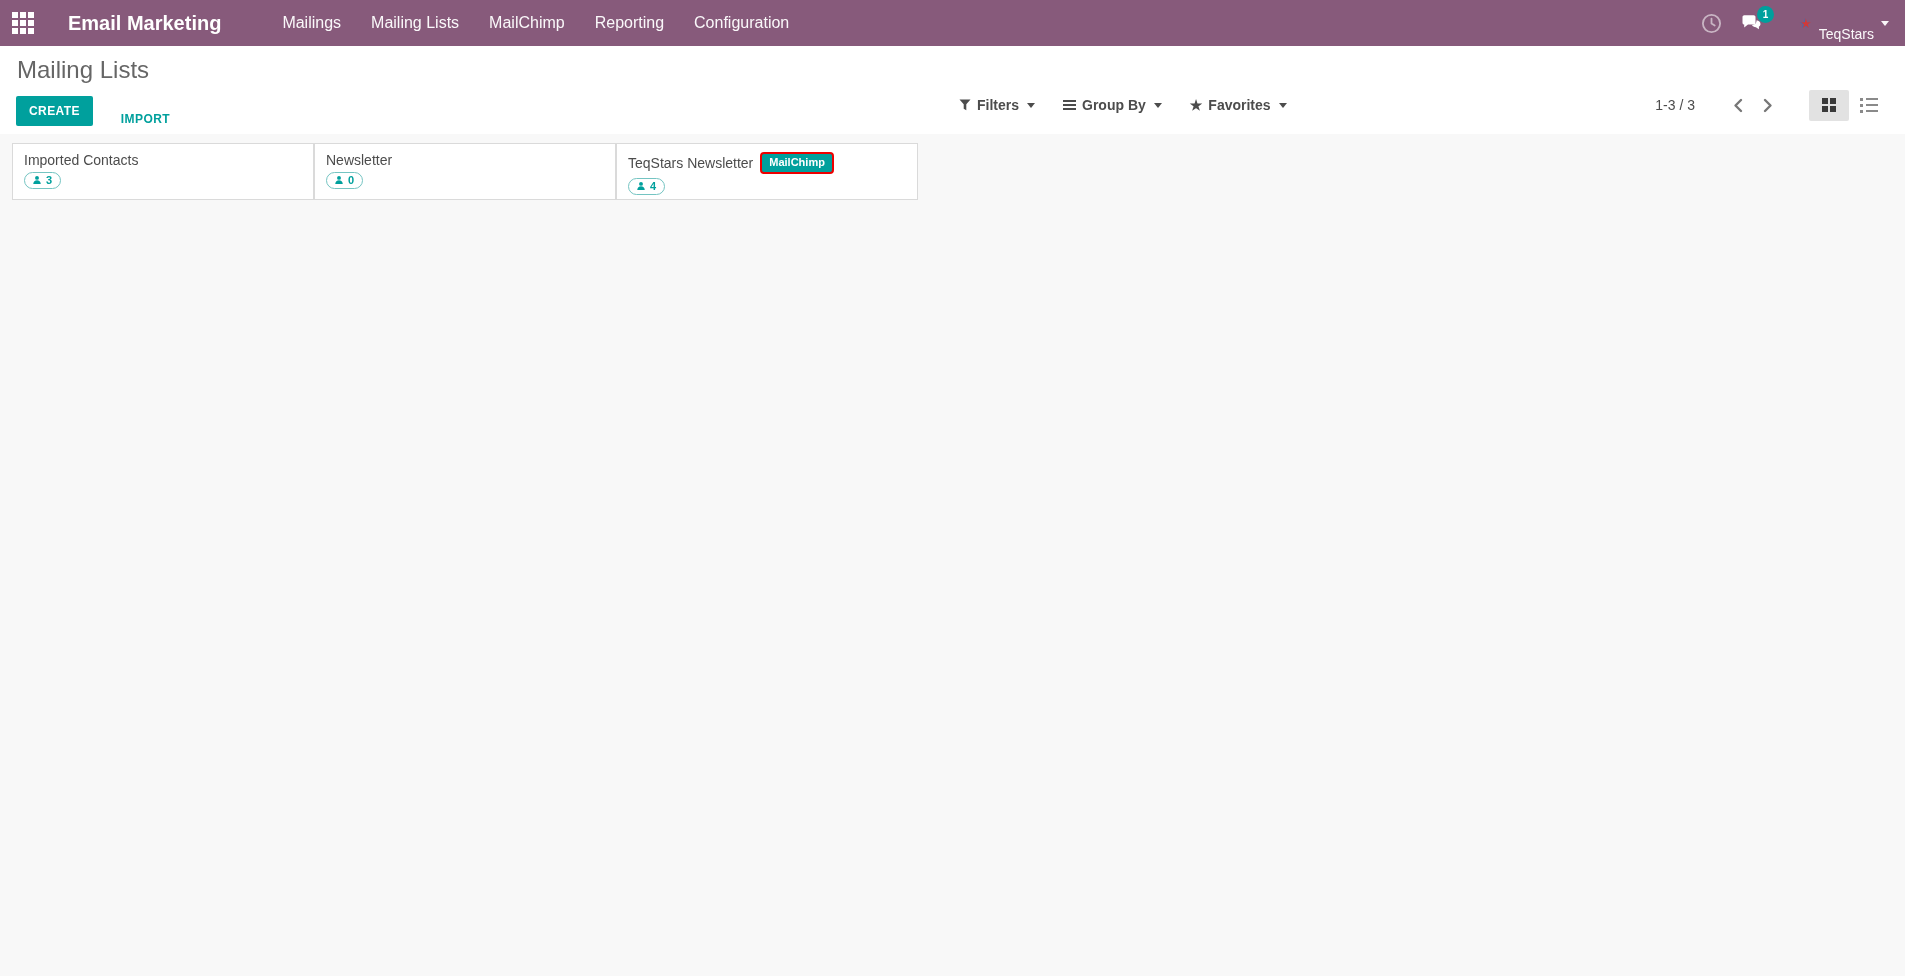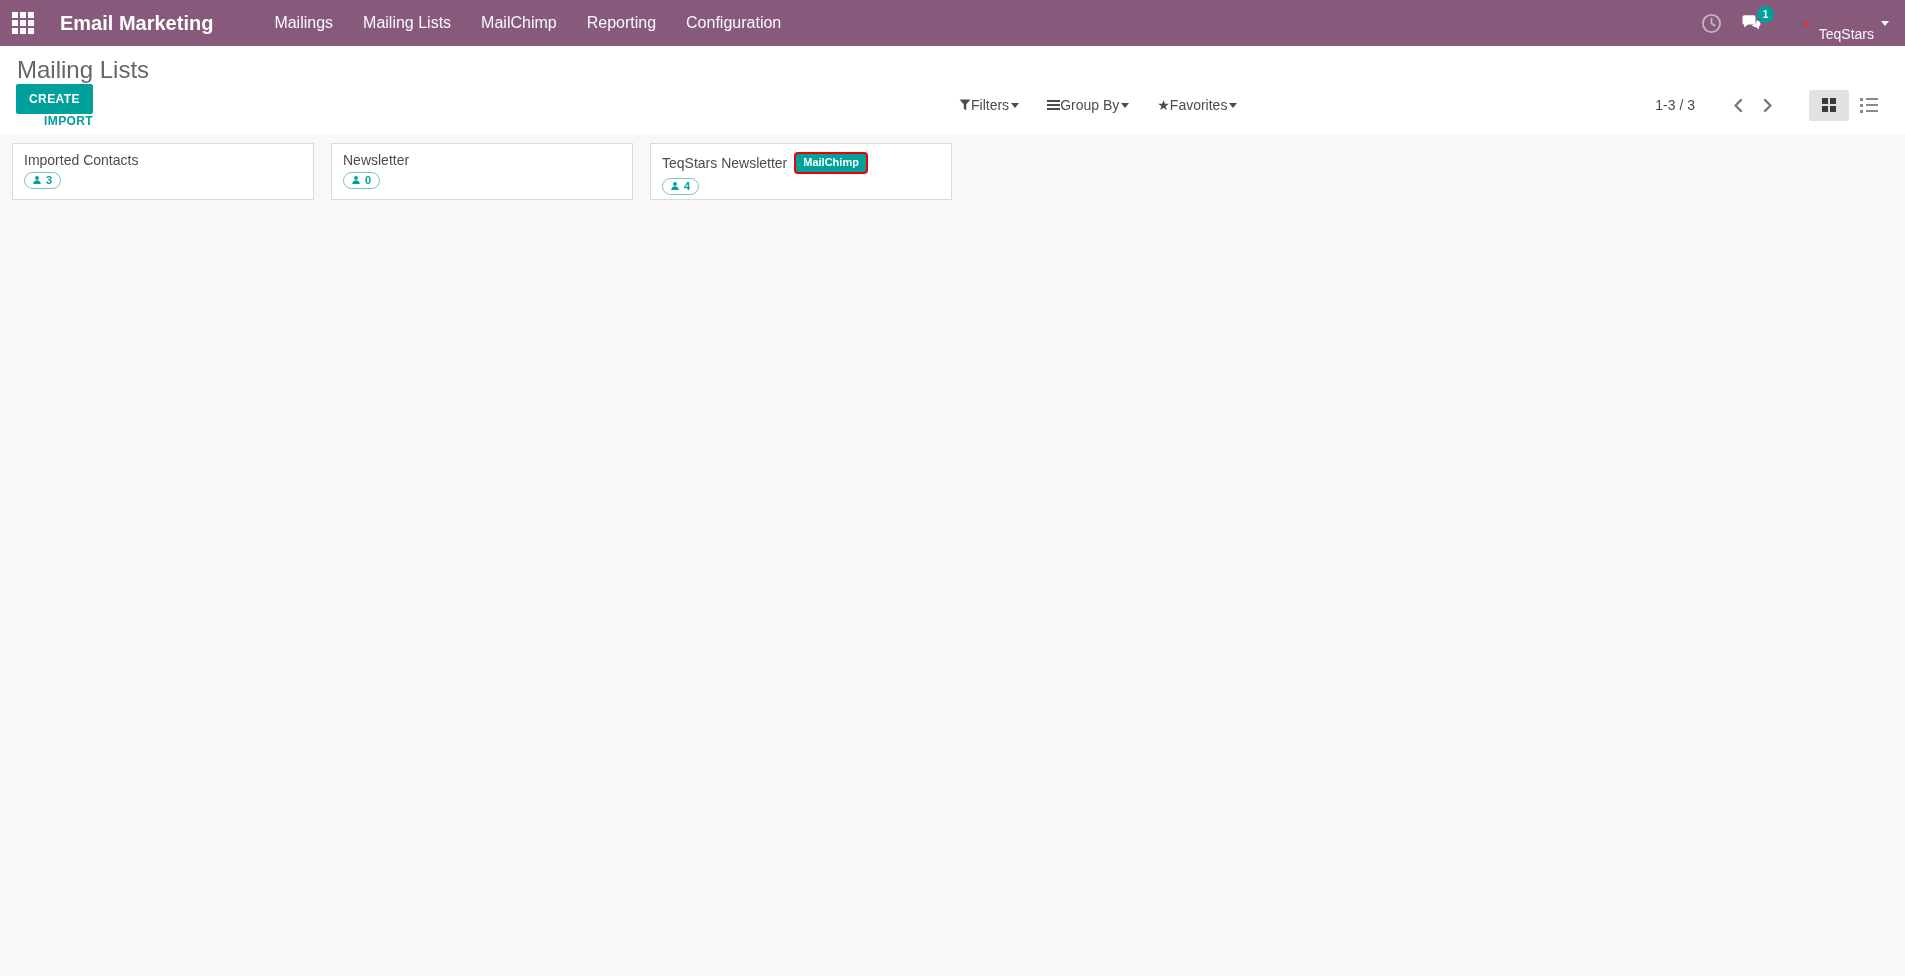--- a/index.html
+++ b/index.html
@@ -4,65 +4,65 @@
 <style>
   * { box-sizing: border-box; margin: 0; padding: 0; }
   html,body { width:1905px; height:976px; overflow:hidden; }
   body { font-family: "Liberation Sans", sans-serif; background:#ffffff; }
 
   
   .navbar { height:46px; background:#875A7B; display:flex; align-items:center; color:#fff; }
   .apps-btn { width:46px; height:46px; display:flex; align-items:center; justify-content:center; cursor:pointer; }
   .apps-grid { display:grid; grid-template-columns:repeat(3,6px); grid-template-rows:repeat(3,6px); gap:2px; }
   .apps-grid i { background:#fff; display:block; }
-  .brand { font-size:20px; font-weight:700; margin-left:14px; white-space:nowrap; }
+  .brand { font-size:20px; font-weight:700; margin-left:22px; white-space:nowrap; }
   .nav-menu { display:flex; margin-left:46px; }
   .nav-item { font-size:16px; color:rgba(255,255,255,.96); padding:0 15px; line-height:46px; cursor:pointer; white-space:nowrap; }
   .systray { margin-left:auto; display:flex; align-items:center; padding-right:16px; }
   .sys-icon { position:relative; width:34px; height:46px; display:flex; align-items:center; justify-content:center; cursor:pointer; margin-right:6px; }
   .msg-badge { position:absolute; top:6px; right:-6px; min-width:17px; height:17px; border-radius:9px; background:#00A09D; color:#fff; font-size:10px; font-weight:700; display:flex; align-items:center; justify-content:center; padding:0 4px; }
   .user-menu { display:flex; align-items:center; margin-left:26px; cursor:pointer; }
   .star-logo { font-size:13px; color:#d03a3a; text-shadow:-1px 0 0 #3b6fb5; margin-right:7px; }
   .user-name { font-size:14px; color:rgba(255,255,255,.96);margin-top:21px; }
   .caret-w { width:0; height:0; border-left:4px solid transparent; border-right:4px solid transparent; border-top:5px solid rgba(255,255,255,.95); margin-left:7px; }
 
   
   .control-panel { background:#fff; height:88px; padding:10px 16px 0 16px; position:relative; }
   .cp-row1 { display:flex; align-items:flex-start; }
   .page-title { font-size:24px; color:#666; font-weight:400; margin-left:1px; }
   .search-wrap { margin-left:auto; width:946px; position:relative; }
   .search-input { width:100%; border:none; outline:none; border-bottom:1px solid #8f8f8f; font-size:14px; padding:5px 26px 7px 3px; color:#333; background:transparent; font-family:"Liberation Sans",sans-serif; }
   .search-input::placeholder { color:#a8a8a8; }
   .text-cursor { position:absolute; left:2px; top:3px; width:1px; height:19px; background:#222; }
   .search-glass { position:absolute; right:2px; top:5px; }
-  .cp-row2 { position:relative; height:42px; display:flex; align-items:flex-start;flex-direction:column; }
+  .cp-row2 { position:relative; height:42px; display:flex; align-items:flex-end; }
   .btn-create { background:#00A09D; color:#fff; border:none; font-size:12px; font-weight:700; letter-spacing:.4px; padding:8px 13px; border-radius:2px; cursor:pointer; font-family:"Liberation Sans",sans-serif; }
   .btn-import { background:none; border:none; color:#00A09D; font-size:12px; font-weight:700; letter-spacing:.4px; margin-left:28px; cursor:pointer; font-family:"Liberation Sans",sans-serif; }
   .filter-group { position:absolute; left:943px; top:0; height:42px; display:flex; align-items:center; gap:28px; }
-  .filter-btn { display:flex; align-items:center; font-size:14px; color:#4c4c4c; cursor:pointer; white-space:nowrap; }
+  .filter-btn { display:flex; align-items:center; gap:6px; font-size:14px; color:#4c4c4c; cursor:pointer; white-space:nowrap;font-weight:bold; }
   .bars-icon { display:inline-flex; flex-direction:column; gap:2px; }
   .bars-icon i { width:13px; height:2px; background:#4c4c4c; display:block; }
   .star-glyph { font-size:14px; color:#4c4c4c; line-height:1; }
   .caret-d { width:0; height:0; border-left:4px solid transparent; border-right:4px solid transparent; border-top:5px solid #4c4c4c; margin-left:2px; }
   .pager-group { position:absolute; right:0; top:0; height:42px; display:flex; align-items:center; }
   .pager-text { font-size:14px; color:#4c4c4c; margin-right:28px; }
   .pg-btn { width:30px; height:30px; display:flex; align-items:center; justify-content:center; cursor:pointer; background:none; border:none; }
   .switcher { display:flex; margin-left:26px; }
   .sw-btn { width:40px; height:31px; display:flex; align-items:center; justify-content:center; cursor:pointer; border-radius:2px; }
   .sw-btn.active { background:#e2e2e2; }
   .kanban-ic { display:grid; grid-template-columns:6px 6px; grid-template-rows:6px 6px; gap:2px; }
   .kanban-ic i { background:#3a3a3a; display:block; }
   .list-ic { display:flex; flex-direction:column; gap:3px; }
   .list-ic span { display:flex; align-items:center; gap:3px; }
   .list-ic b { width:3px; height:3px; background:#8a8a8a; display:block; }
   .list-ic i { width:12px; height:2px; background:#8a8a8a; display:block; }
 
   
   .content { background:#f8f8f8; height:842px; padding:9px 12px; }
-  .card-row { display:flex; gap:17px; align-items:flex-start; }
+  .card-row { display:flex; align-items:flex-start; }
   .kcard { width:302px; height:57px; background:#fff; border:1px solid #dadada; padding:8px 11px; cursor:pointer; }
   .kcard-title-row { display:flex; align-items:center; gap:7px; }
   .kcard-title { font-size:14px; color:#4c4c4c; white-space:nowrap; }
   .mc-tag { background:#00A09D; color:#fff; font-size:11px; font-weight:700; padding:2px 7px 3px; border-radius:3px; line-height:1.2; }
   .mc-tag.hl { border:2px solid #ee0000; border-radius:4px; }
   .contact-pill { display:inline-flex; align-items:center; gap:4px; border:1px solid #74c4c2; border-radius:10px; padding:1px 8px 2px 7px; margin-top:4px; cursor:pointer; }
   .contact-pill .cnt { font-size:11px; font-weight:700; color:#00A09D; }
 </style>
 </head>
 <body>

